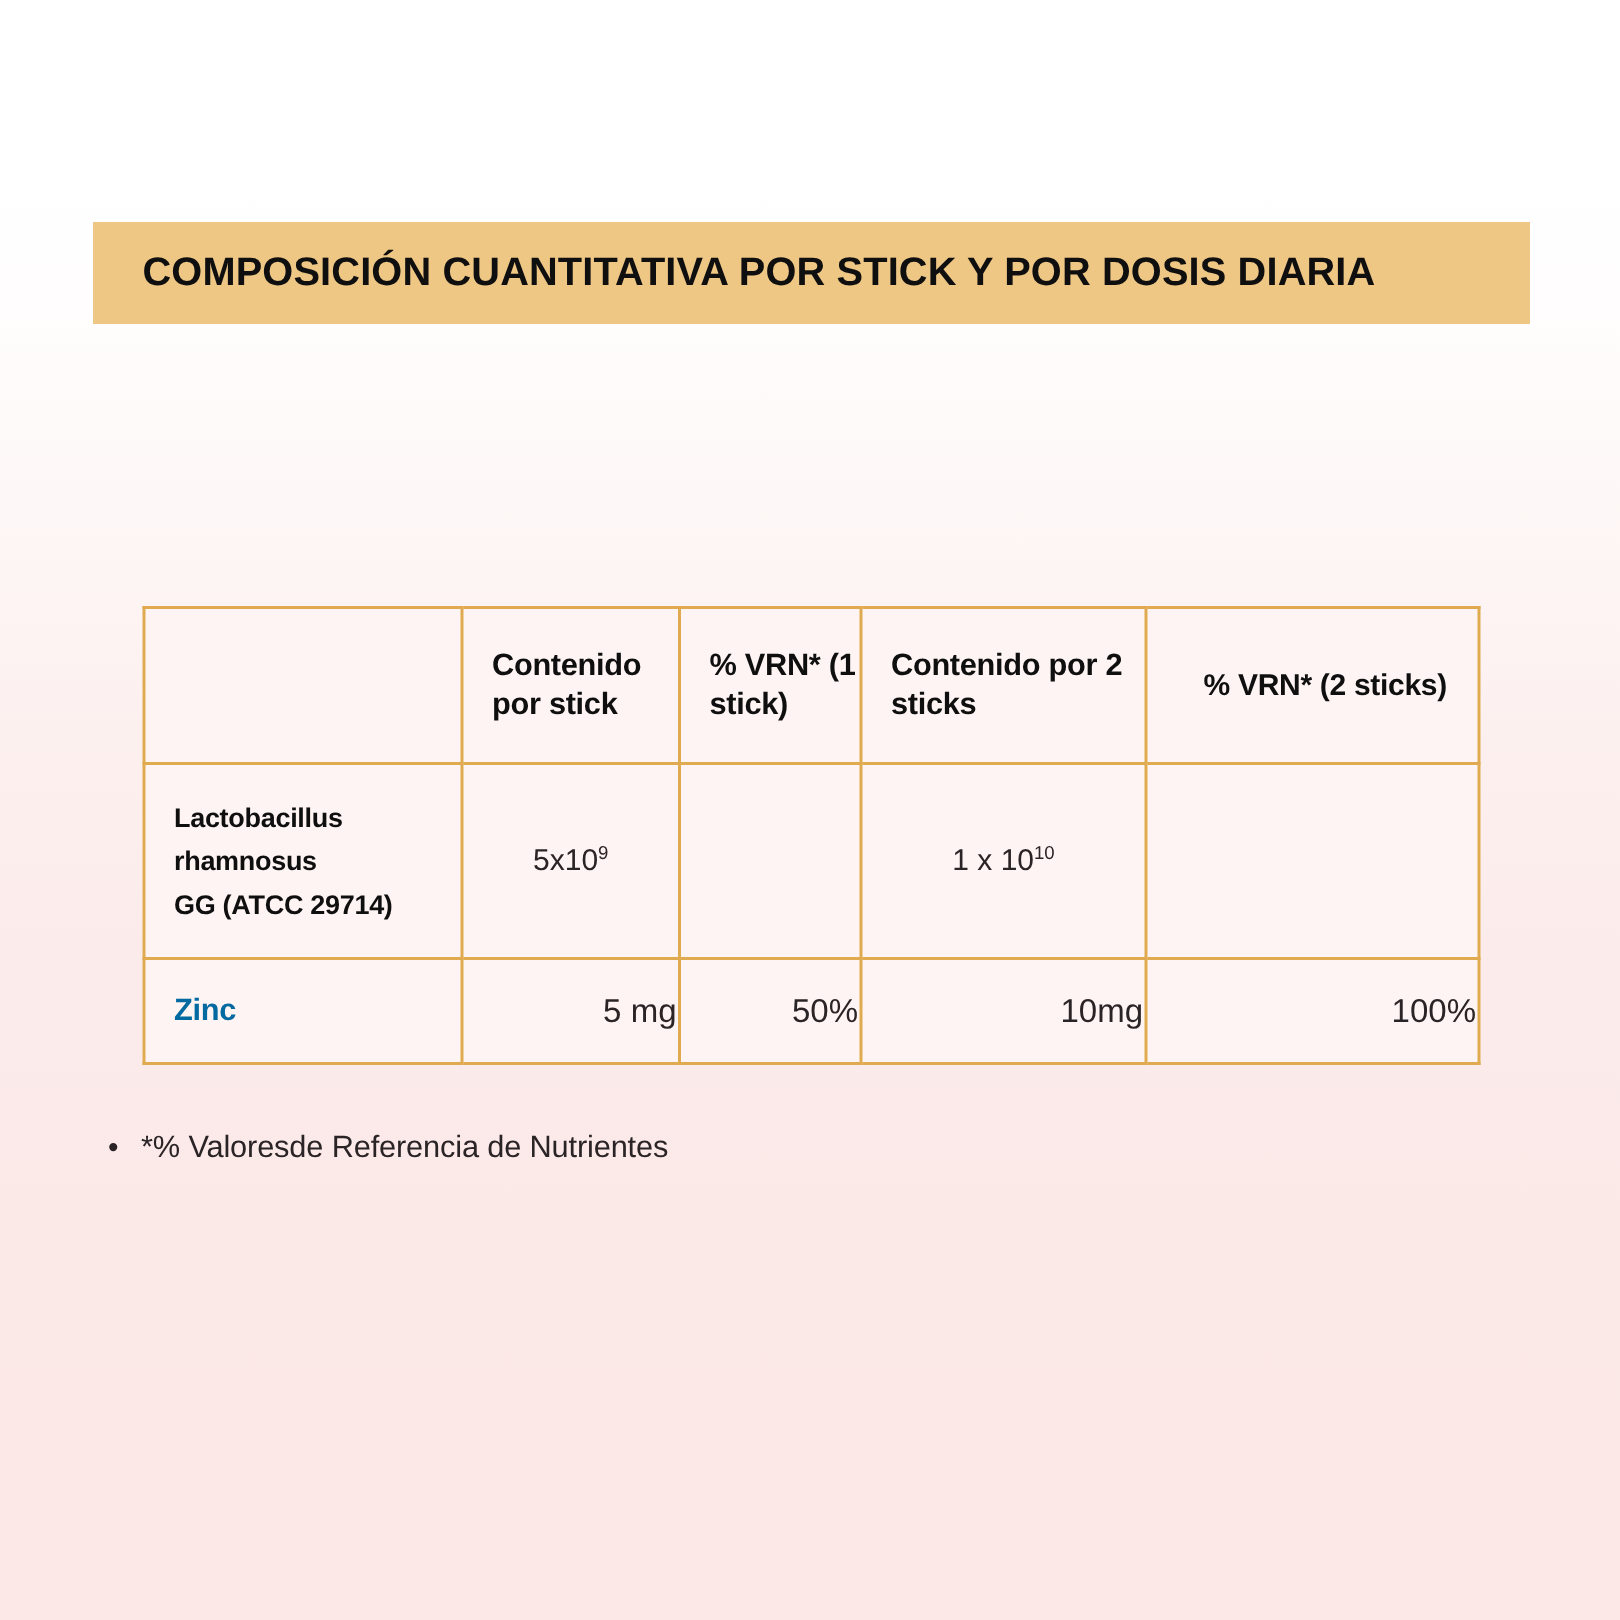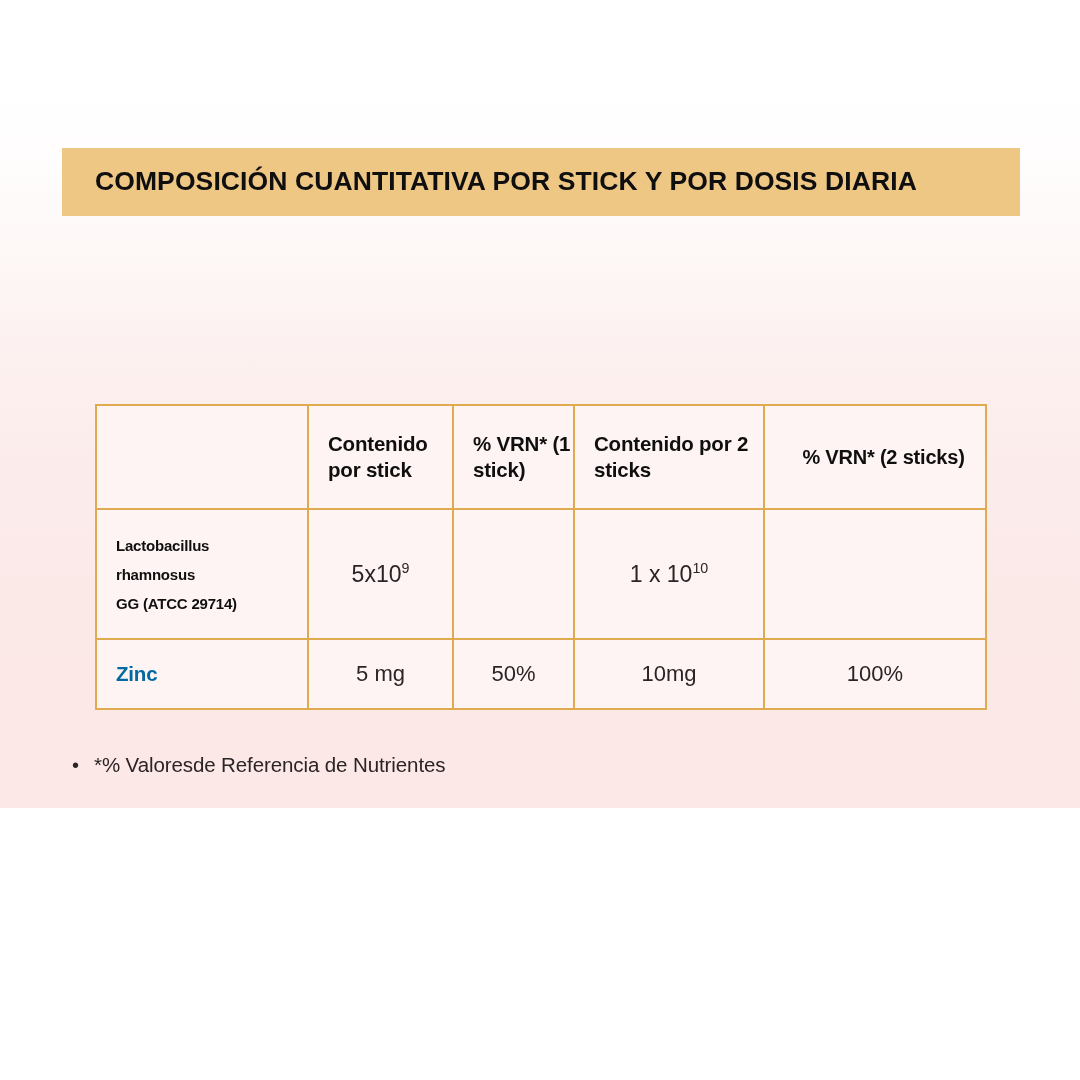--- a/index.html
+++ b/index.html
@@ -12,21 +12,21 @@
     height: 1080px;
     overflow: hidden;
     font-family: "Liberation Sans", sans-serif;
     background: #ffffff;
   }
 
   
   .page {
     position: relative;
     width: 1080px;
-    height: 808px;
+    height: 1080px;
     box-sizing: border-box;
     background: linear-gradient(
         to bottom,
         #ffffff 0%,
         #ffffff 11%,
         #fffdfd 19%,
         #fdf6f5 34%,
         #fcf0ef 45%,
         #fbeceb 58%,
         #fbe9e8 75%,
@@ -110,44 +110,44 @@
   tr.head td.wide-head {
     padding-left: 17px;
     font-size: 20px;
     text-align: center;
   }
 
   
   tr.r1 td { height: 130px; }
   tr.r1 td.name {
     padding: 0 10px 0 19px;
-    font-size: 15px;
+    font-size: 18px;
     font-weight: 700;
     line-height: 29px;
     color: #100f0f;
     letter-spacing: -0.2px;
   }
   tr.r1 td.val {
     text-align: center;
-    font-size: 23px;
+    font-size: 20px;
     font-weight: 400;
     color: #2b2426;
   }
 
   
   tr.r2 td { height: 70px; }
   tr.r2 td.name {
     padding: 0 10px 0 19px;
     font-size: 20.5px;
     font-weight: 700;
     color: #0369a1;
     letter-spacing: -0.2px;
   }
   tr.r2 td.val {
-    text-align: center;
+    text-align: right;
     font-size: 22px;
     font-weight: 400;
     color: #2b2426;
   }
 
   sup {
     font-size: 0.62em;
     vertical-align: super;
     line-height: 0;
   }

